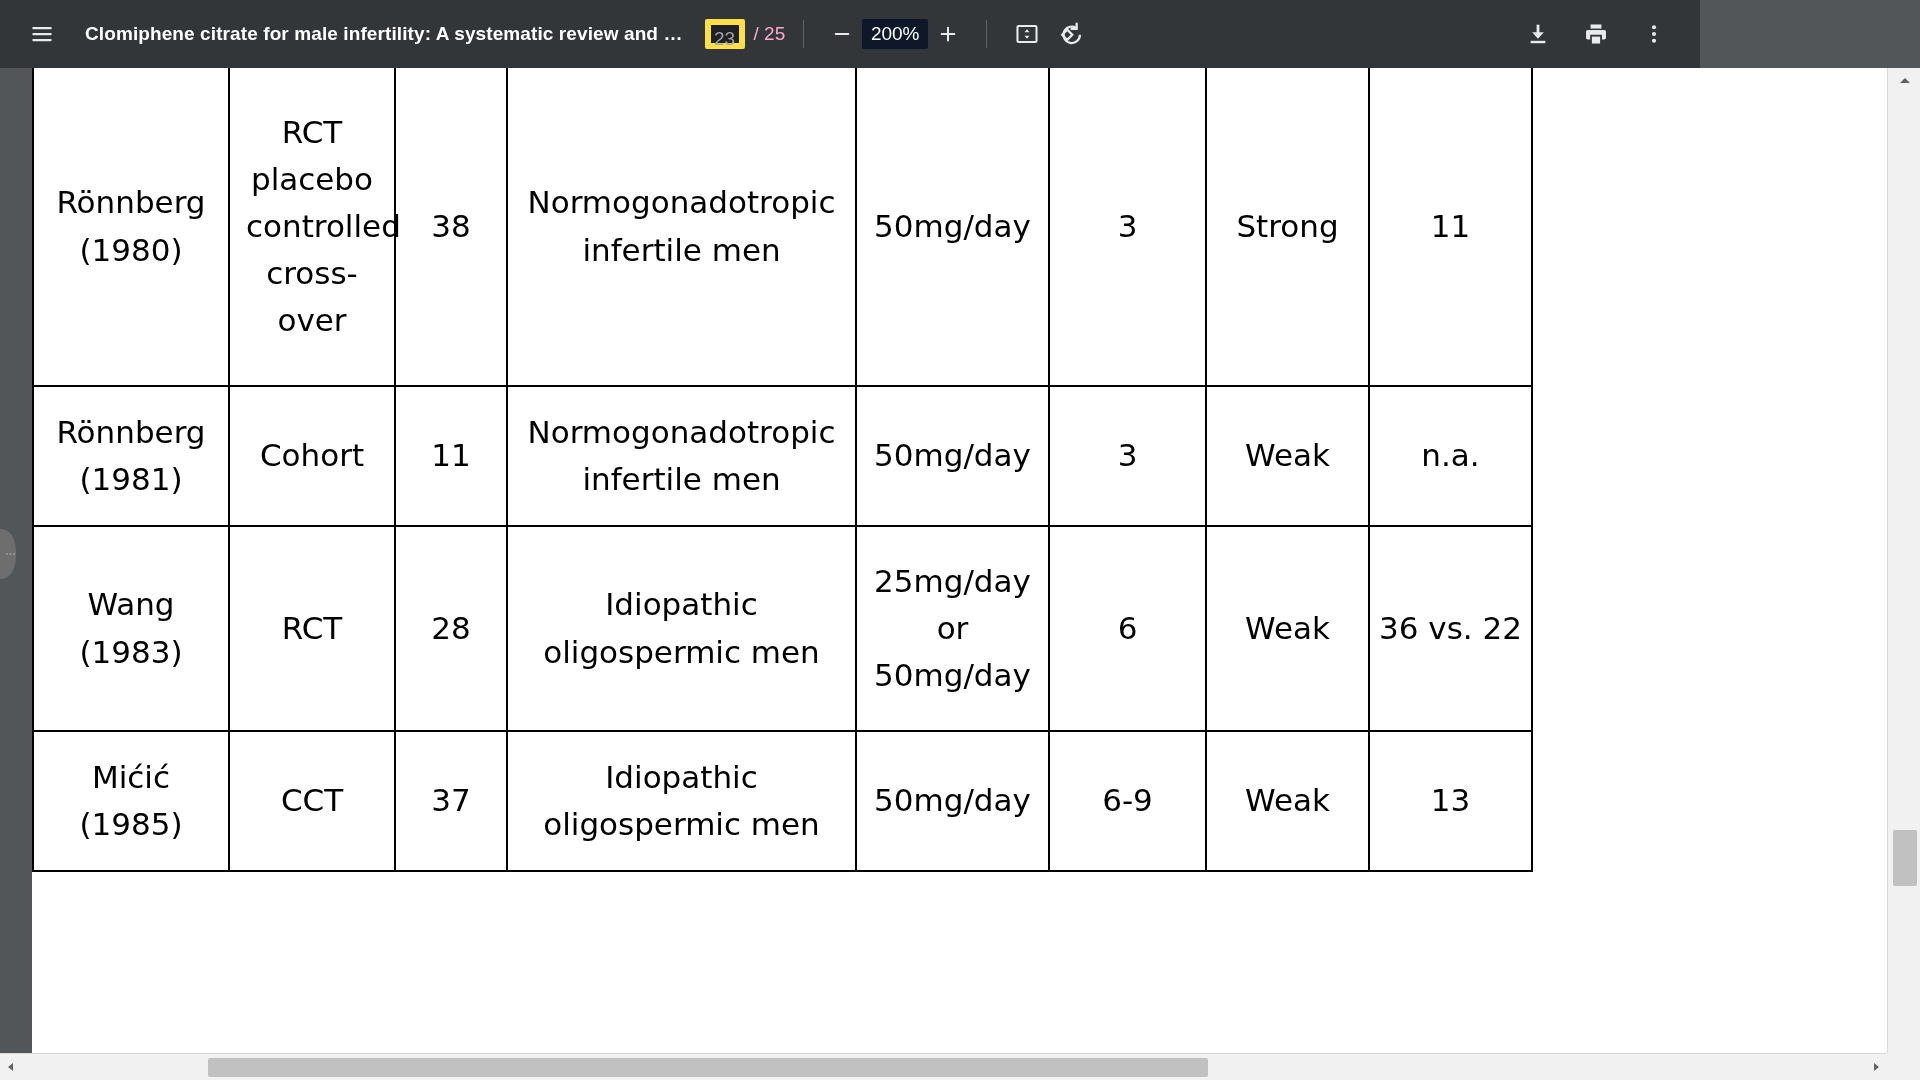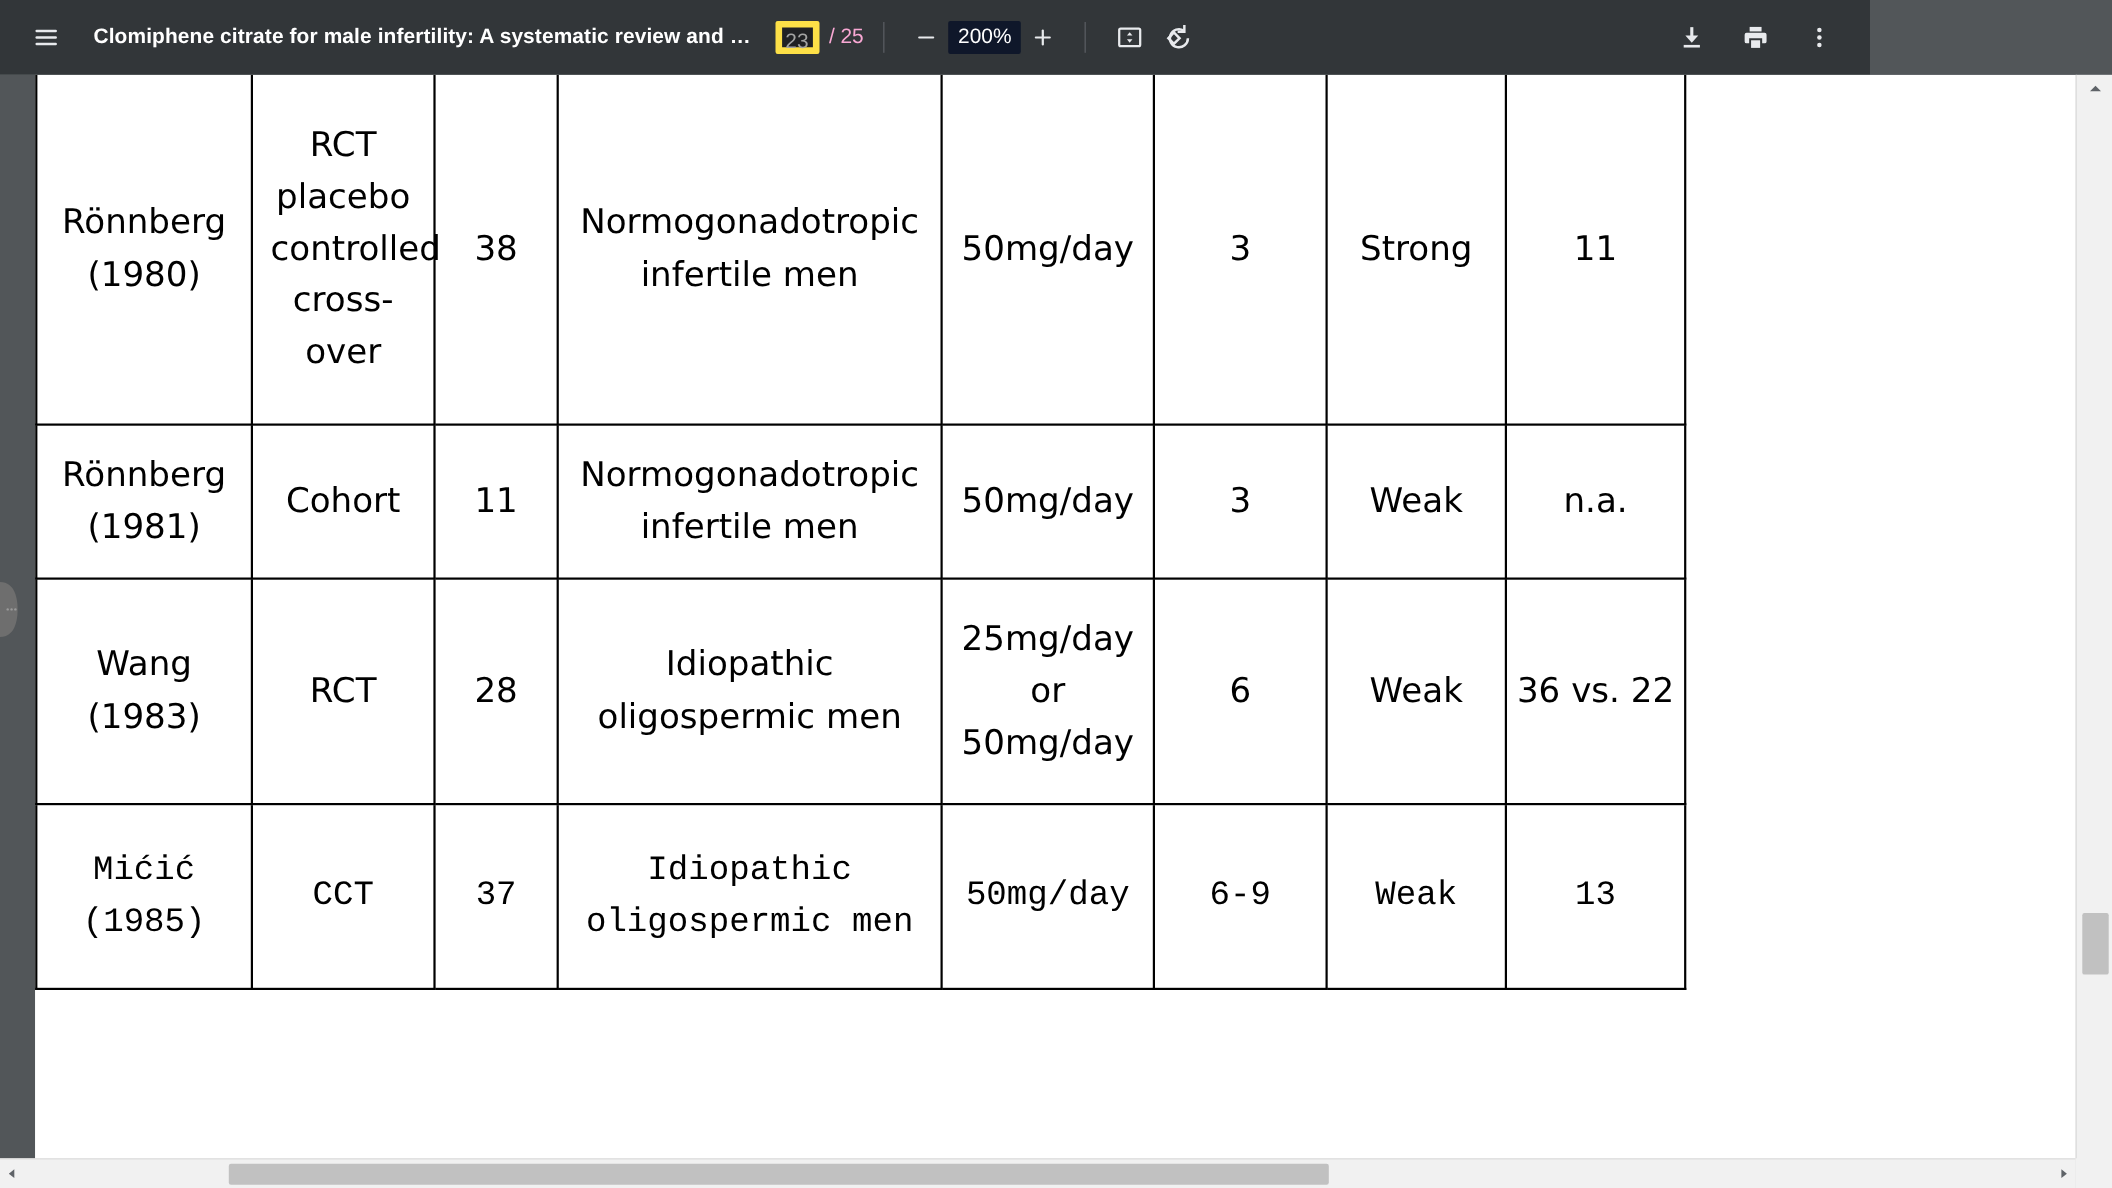--- a/index.html
+++ b/index.html
@@ -130,21 +130,21 @@
   .c-n      { width: 112px; }
   .c-pop    { width: 349px; }
   .c-dose   { width: 193px; }
   .c-dur    { width: 157px; }
   .c-evid   { width: 163px; }
   .c-preg   { width: 163px; }
 
   .r1 { height: 318px; }
   .r2 { height: 140px; }
   .r3 { height: 205px; }
-  .r4 { height: 168px; font-family: Liberation Mono, monospace; }
+  .r4 { height: 140px; }
 
   
   .design-wrap { display: block; width: 132px; margin: 0 auto; }
 
   
   #vscroll {
     position: absolute;
     top: 68px; right: 0;
     width: 33px; height: 1012px;
     background: #f1f1f1;

